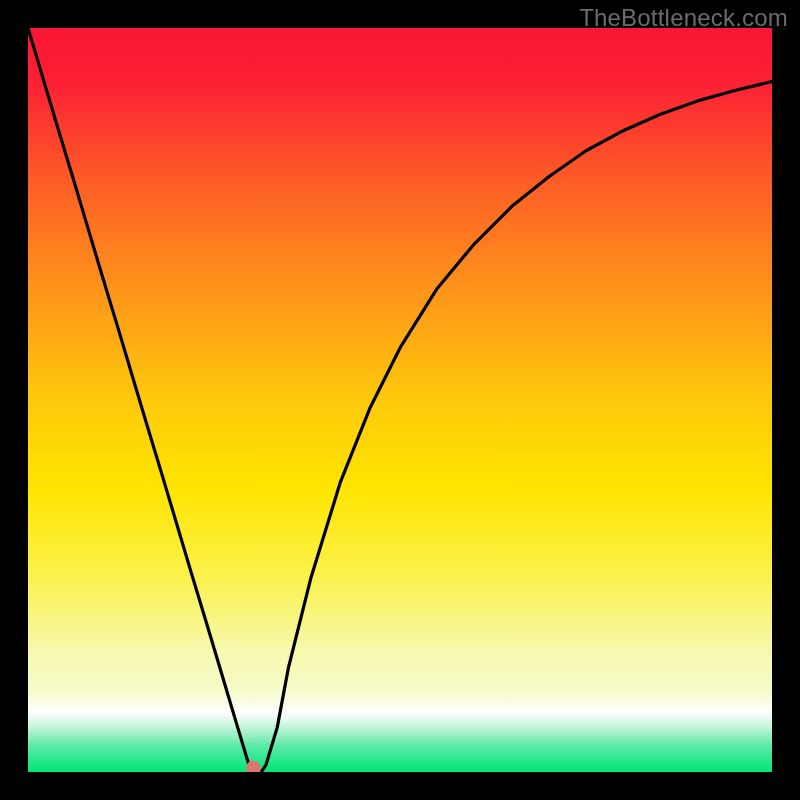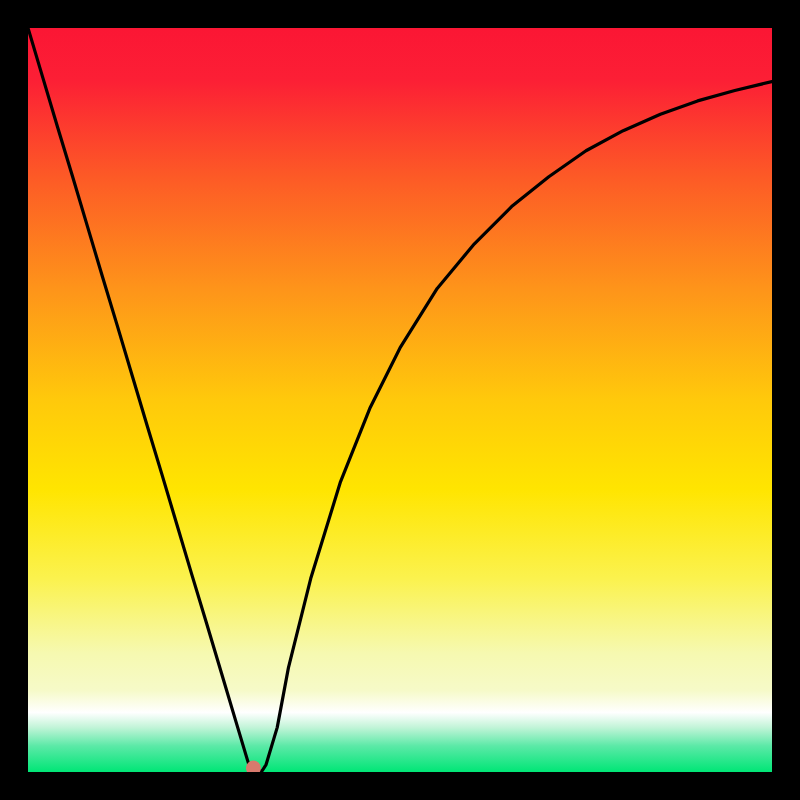--- a/index.html
+++ b/index.html
@@ -64,14 +64,15 @@
           <stop offset="96.5%" stop-color="#5BE9A7"></stop>
           <stop offset="100%" stop-color="#00E676"></stop>
         </linearGradient>
       </defs>
       <rect x="0" y="0" width="744" height="744" fill="url(#bg-grad)"></rect>
       <path id="curve-path" d="M0.00 0.00 L14.88 49.85 L29.76 99.70 L44.64 148.80 L59.52 198.65 L74.40 248.50 L89.28 297.60 L104.16 347.45 L119.04 397.30 L133.92 446.40 L148.80 496.25 L163.68 546.10 L178.56 595.20 L193.44 645.05 L208.32 694.90 L219.48 732.10 L223.20 744.00 L226.92 744.00 L230.64 744.00 L234.36 742.51 L238.08 736.56 L249.24 699.36 L260.40 639.84 L282.72 550.56 L312.48 453.84 L342.24 379.44 L372.00 319.92 L409.20 260.40 L446.40 215.76 L483.60 178.56 L520.80 148.80 L558.00 122.76 L595.20 102.67 L632.40 86.30 L669.60 72.91 L706.80 62.50 L744.00 53.57" fill="none" stroke="#000000" stroke-width="3.2" stroke-linejoin="round" stroke-linecap="round"></path>
       <circle id="min-marker" cx="225.43" cy="740.00" r="7.5" fill="#D77A6D"></circle>
     </svg>
   </div>
 
+  <div class="attribution">TheBottleneck.com</div>
 
 </div>
 
 </body></html>

